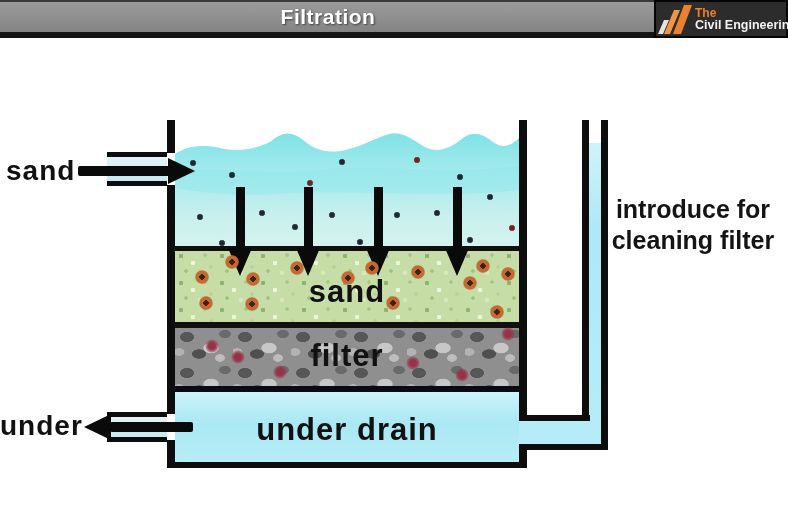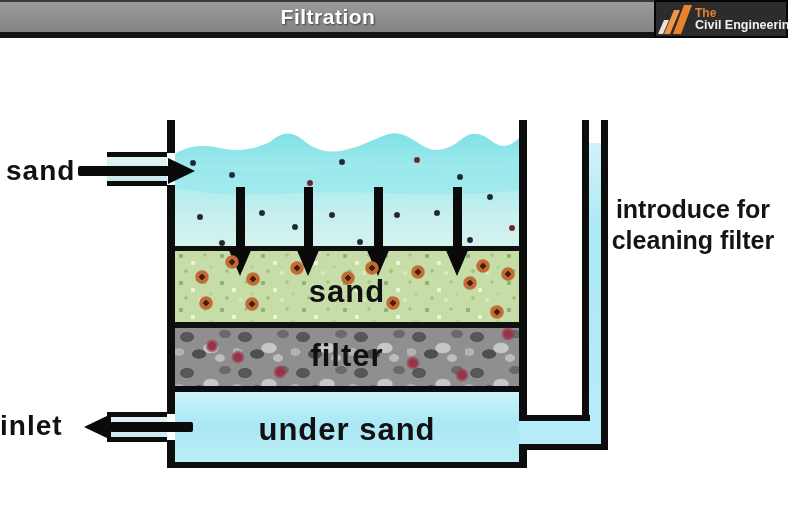--- a/index.html
+++ b/index.html
@@ -154,25 +154,25 @@
   <div class="io-fill" style="left:107px;top:157px;width:60px;height:24px;"></div>
   <div class="h-arrow-shaft" style="left:78px;top:166px;width:92px;"></div>
   <div class="tri-right" style="left:168px;top:158px;"></div>
   <div class="io-label" style="left:6px;top:155px;">sand</div>
 
   <div class="wall" style="left:107px;top:412px;width:60px;height:5px;"></div>
   <div class="wall" style="left:107px;top:437px;width:60px;height:5px;"></div>
   <div class="io-fill" style="left:107px;top:417px;width:60px;height:20px;"></div>
   <div class="h-arrow-shaft" style="left:110px;top:422px;width:83px;"></div>
   <div class="tri-left" style="left:84px;top:414px;"></div>
-  <div class="io-label" style="left:0px;top:410px;">inlet</div>
+  <div class="io-label" style="left:0px;top:410px;">under</div>
 
   <div class="layer-label" style="left:175px;top:274px;">sand</div>
   <div class="layer-label" style="left:175px;top:338px;">filter</div>
-  <div class="layer-label" style="left:175px;top:412px;">under sand</div>
+  <div class="layer-label" style="left:175px;top:412px;">under drain</div>
 
   <div class="pipe-note">
     <div>introduce for</div>
     <div>cleaning filter</div>
   </div>
 
 <div class="down-arrow" style="left: 228px;">
       <div class="shaft"></div>
       <div class="head"></div>
     </div>

